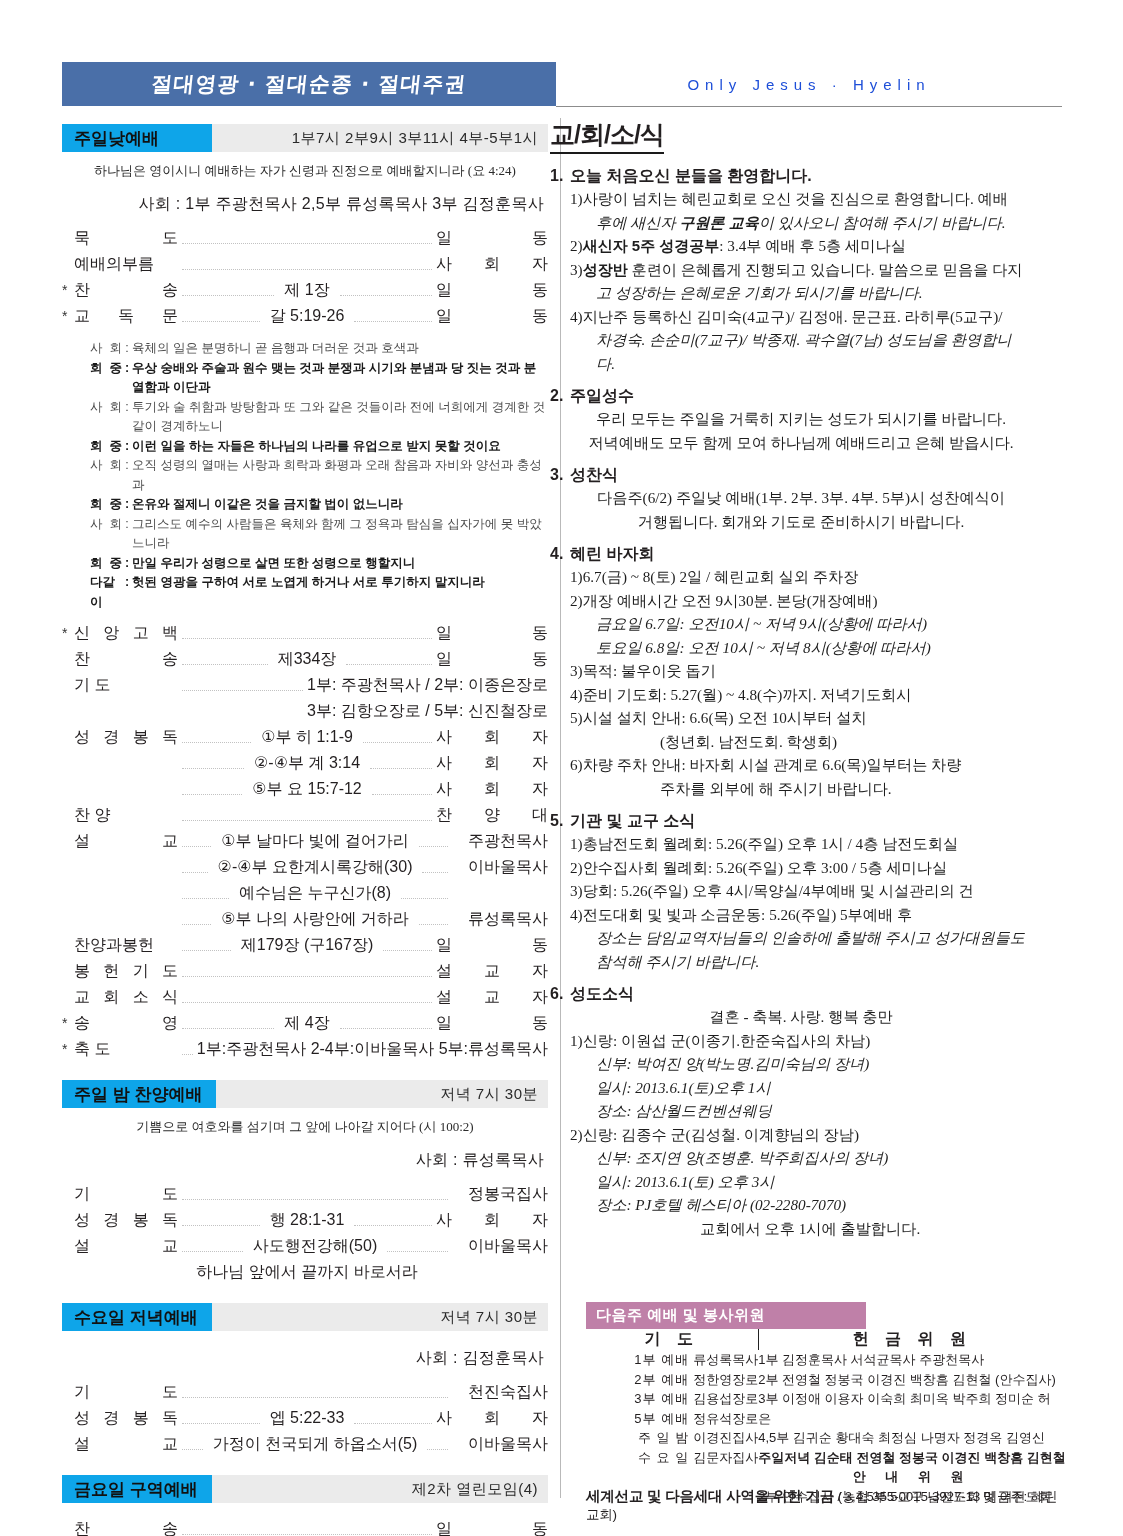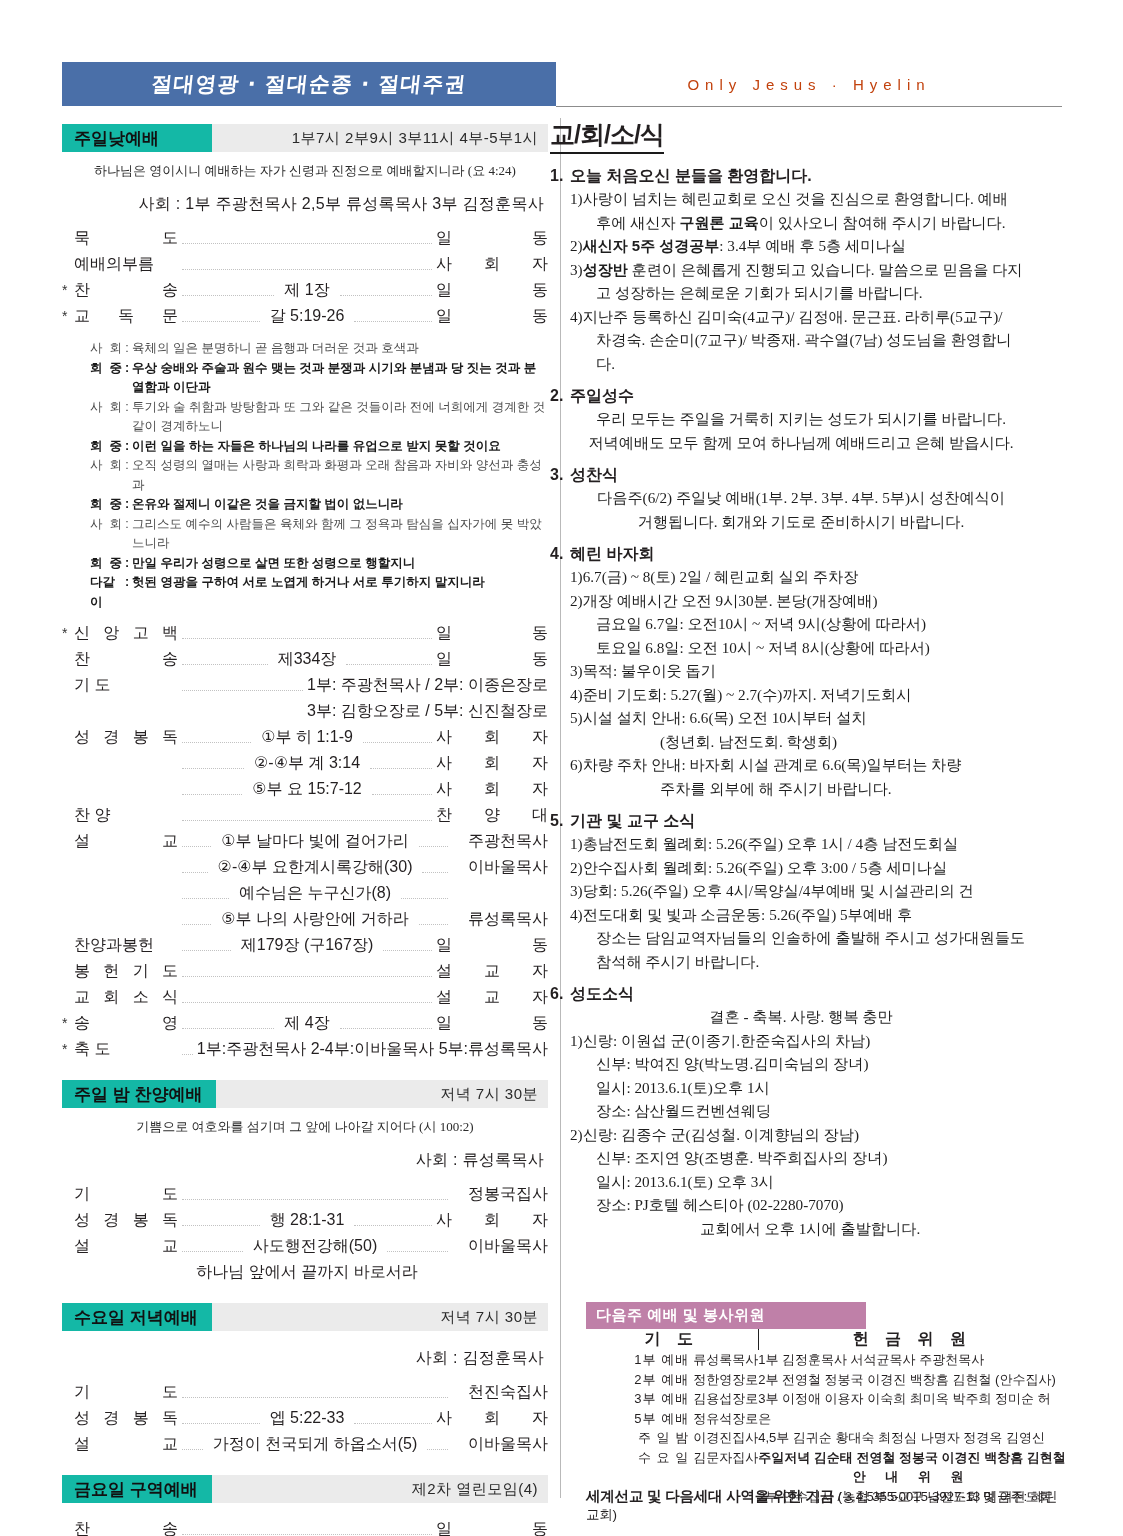--- a/index.html
+++ b/index.html
@@ -24,35 +24,35 @@
     color:#ffffff;font-size:21px;font-weight:bold;letter-spacing:1px;
     font-family:"DejaVu Sans",sans-serif;
     transform:skewX(-6deg);
   }
   .banner-right{
     position:absolute;left:494px;top:0;width:506px;height:44px;
     border-bottom:1px solid #8c8c8c;
     display:flex;align-items:center;justify-content:center;
   }
   .banner-right span{
-    color:#c2410c;font-size:15px;letter-spacing:6px;
+    color:#1d4ed8;font-size:15px;letter-spacing:6px;
   }
 
   
   .vdiv{position:absolute;left:560px;top:118px;width:1px;height:1380px;background:#b9b9b9;}
 
   
   .left{position:absolute;left:62px;top:124px;width:486px;}
 
   .sec-head{
     position:relative;height:28px;margin-bottom:3px;
     background:#ebebeb;display:flex;align-items:center;
   }
   .sec-head .tag{
-    background:#14b8a6;height:28px;min-width:150px;
+    background:#0ea5e9;height:28px;min-width:150px;
     display:flex;align-items:center;padding-left:12px;padding-right:14px;
     font-size:17px;font-weight:bold;color:#111;box-sizing:border-box;
   }
   .sec-head .sub{
     margin-left:auto;padding-right:10px;font-size:15px;color:#2a2a2a;
     letter-spacing:.5px;
   }
 
   .verse{text-align:center;font-size:13px;color:#2b2b2b;margin:10px 0 14px;
          font-family:"Liberation Serif",serif;}
@@ -94,21 +94,21 @@
     margin-bottom:10px;
   }
   .n-item{margin-bottom:9px;}
   .n-h{font-size:16px;font-weight:bold;display:flex;line-height:23px;}
   .n-h .num{flex:0 0 20px;}
   .n-sub{font-size:15.2px;line-height:23.5px;font-family:"Liberation Serif",serif;color:#1d1d1d;}
   .n-sub .l{display:flex;}
   .n-sub .l .mk{flex:0 0 26px;padding-left:20px;box-sizing:border-box;}
   .n-sub .l .bd{flex:1 1 auto;}
   .n-sub .plain{padding-left:22px;text-align:center;}
-  .n-sub .ind{padding-left:46px;}
+  .n-sub .ind{padding-left:46px;font-style:italic;}
   .n-sub .ind2{padding-left:110px;}
   .n-sub .ind3{padding-left:150px;}
   .n-sub b{font-family:"Liberation Sans",sans-serif;font-weight:bold;font-size:15px;}
 
   
   .tbl-wrap{position:absolute;left:586px;top:1302px;width:480px;}
   .tbl-title{
     background:#bf80a8;color:#ffffff;font-size:15px;font-weight:bold;
     padding:4px 10px;letter-spacing:.5px;width:280px;box-sizing:border-box;
   }
@@ -701,21 +701,21 @@
               <span class="bd">개장 예배시간 오전 9시30분. 본당(개장예배)</span>
             </div>
             <div class="ind">금요일 6.7일: 오전10시 ~ 저녁 9시(상황에 따라서)</div>
             <div class="ind">토요일 6.8일: 오전 10시 ~ 저녁 8시(상황에 따라서)</div>
             <div class="l">
               <span class="mk">3)</span>
               <span class="bd">목적: 불우이웃 돕기</span>
             </div>
             <div class="l">
               <span class="mk">4)</span>
-              <span class="bd">준비 기도회: 5.27(월) ~ 2.7(수)까지. 저녁기도회시</span>
+              <span class="bd">준비 기도회: 5.27(월) ~ 4.8(수)까지. 저녁기도회시</span>
             </div>
             <div class="l">
               <span class="mk">5)</span>
               <span class="bd">시설 설치 안내: 6.6(목) 오전 10시부터 설치</span>
             </div>
             <div class="ind2">(청년회. 남전도회. 학생회)</div>
             <div class="l">
               <span class="mk">6)</span>
               <span class="bd">차량 주차 안내: 바자회 시설 관계로 6.6(목)일부터는 차량</span>
             </div>

